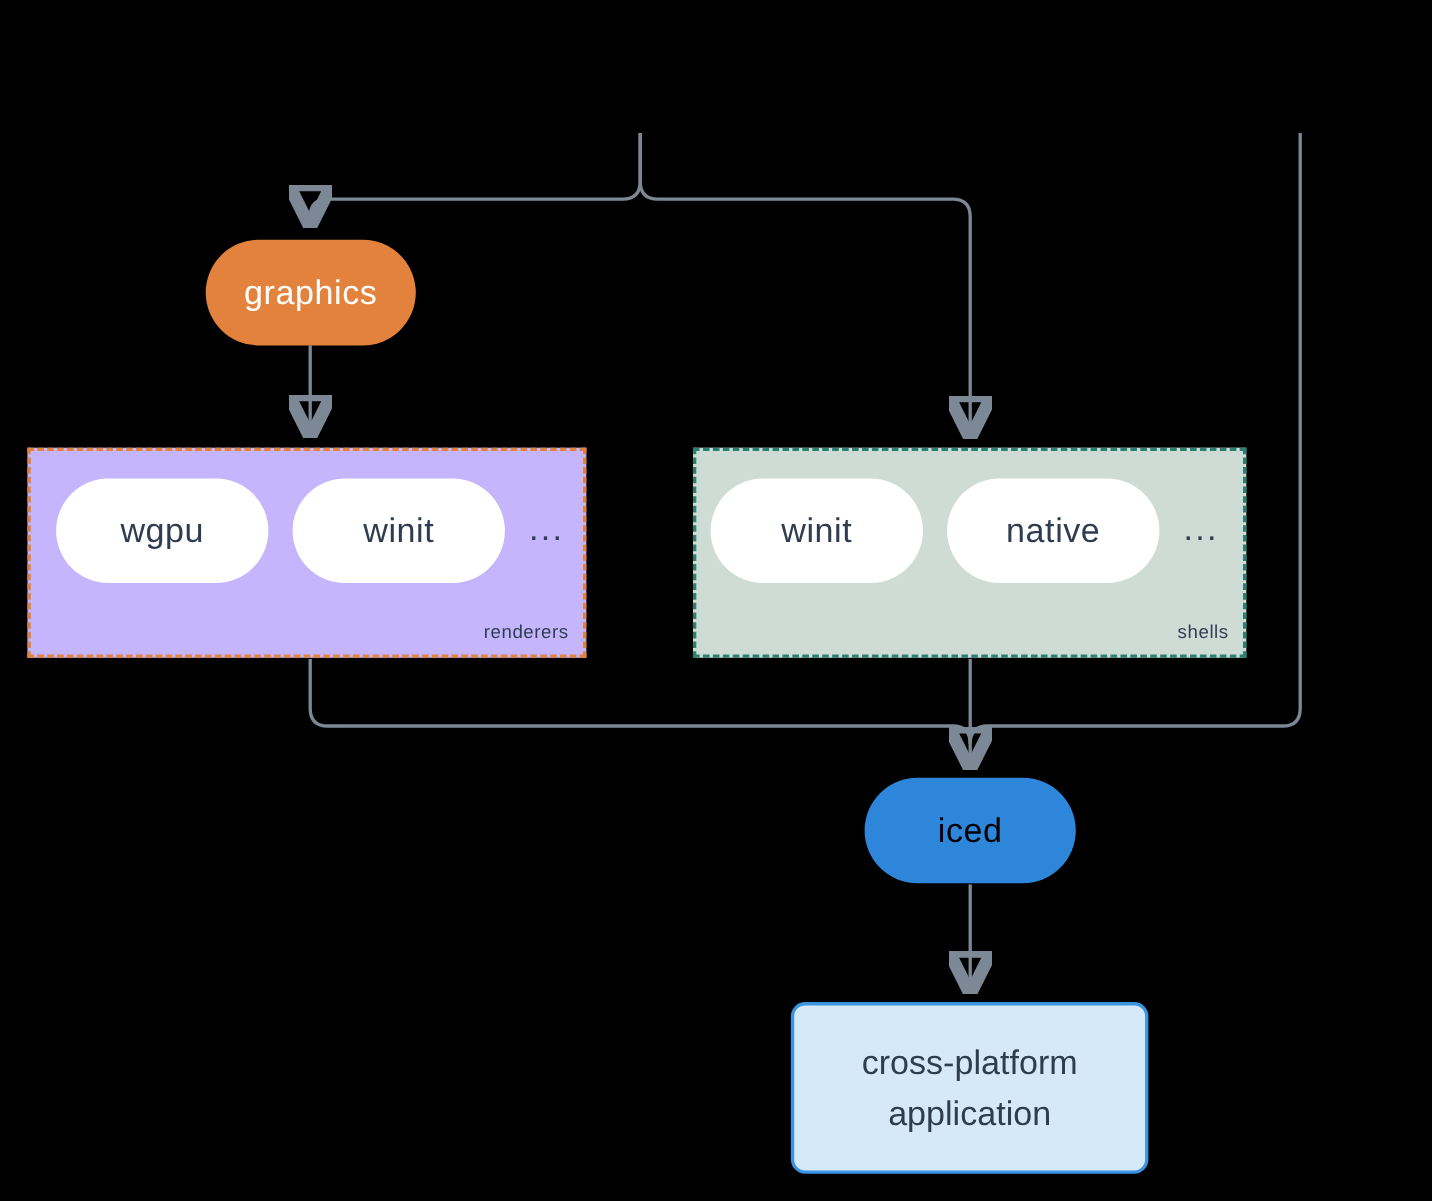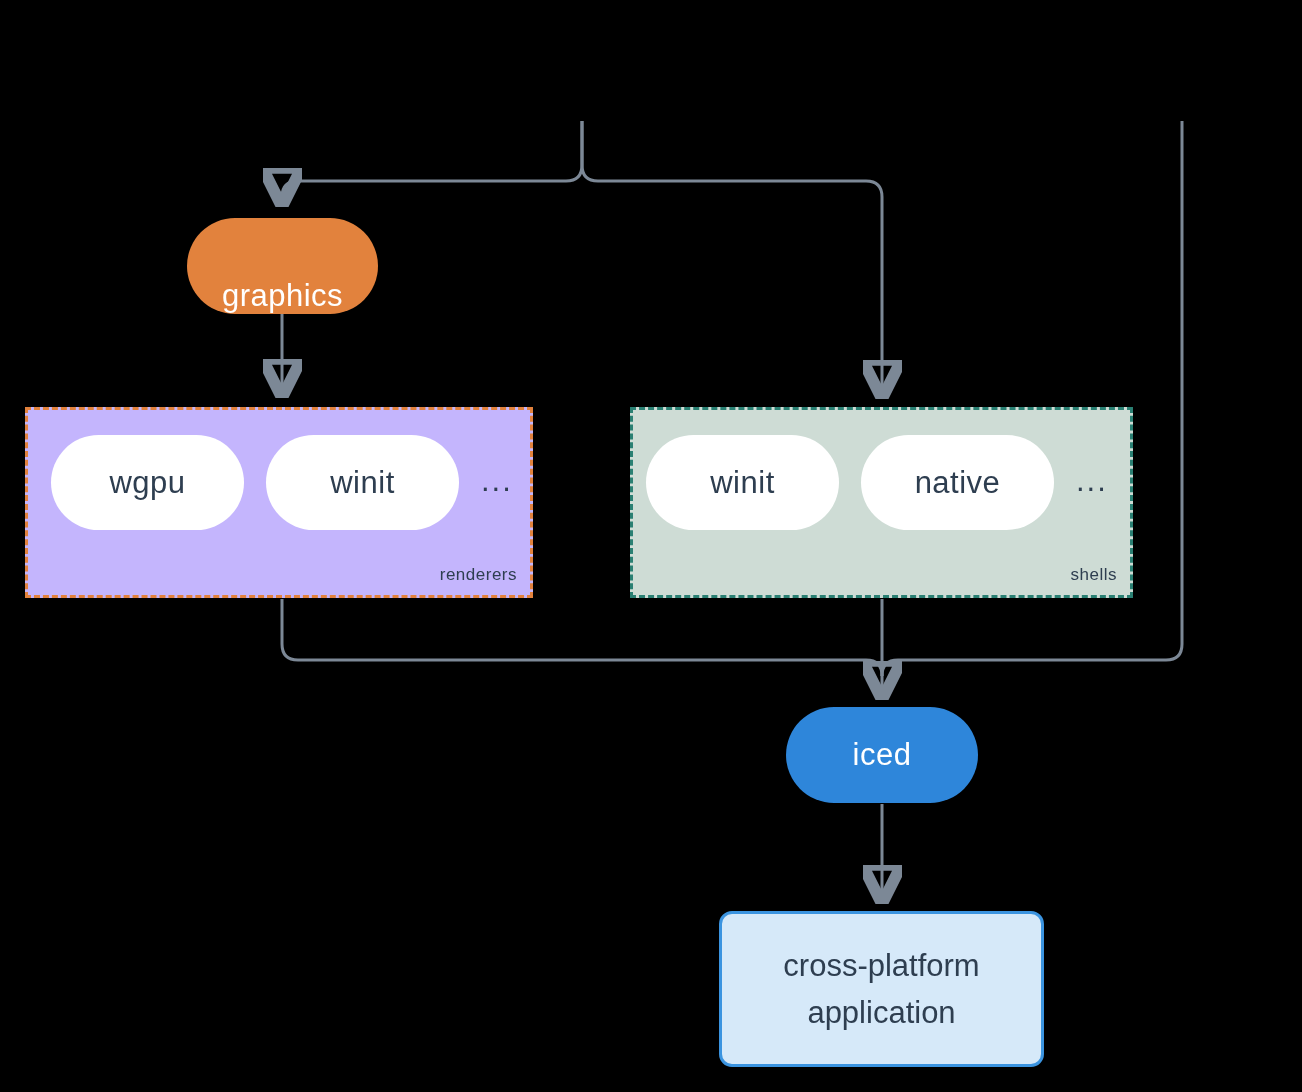--- a/index.html
+++ b/index.html
@@ -31,26 +31,26 @@
     position: absolute;
     border-radius: 50px;
     display: flex;
     align-items: center;
     justify-content: center;
     font-size: 31px;
     letter-spacing: 0.5px;
   }
   .pill.purple { background: #665ce8; color: #ffffff; }
   .pill.orange { background: #e2823d; color: #ffffff; }
-  .pill.blue   { background: #2e86da; color: #ffffff; }
+  .pill.blue   { background: #2e86da; color: #000000; }
   .pill.white  { background: #ffffff; color: #2e3e50; }
 
   .node-native   { left: 487px; top: 23px;  width: 191px; height: 97px; }
   .node-web      { left: 1088px; top: 23px; width: 190px; height: 97px; }
-  .node-graphics { left: 187px; top: 218px; width: 191px; height: 96px; align-items: flex-end; }
+  .node-graphics { left: 187px; top: 218px; width: 191px; height: 96px; }
   .node-iced     { left: 786px; top: 707px; width: 192px; height: 96px; }
 
   .group {
     position: absolute;
     top: 407px;
     height: 191px;
     box-sizing: border-box;
     display: flex;
     align-items: flex-start;
     padding: 25px 0 0 23px;

